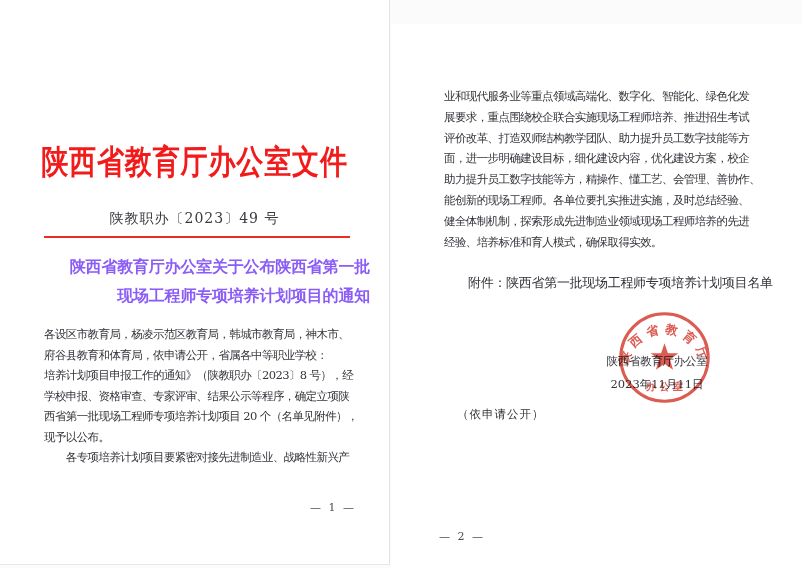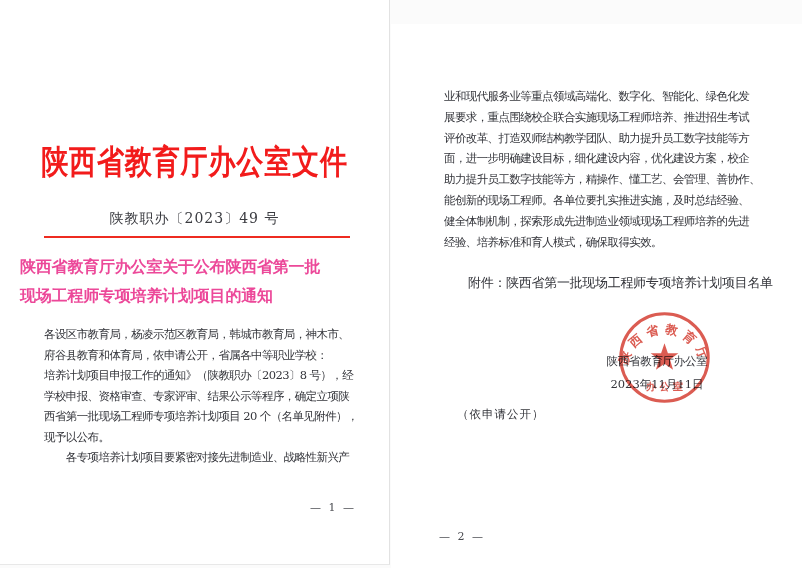--- a/index.html
+++ b/index.html
@@ -36,22 +36,22 @@
     position: absolute; left: 0; top: 210px; width: 100%;
     text-align: center;
     font-size: 14px; color: #3a3b40; letter-spacing: 1px;
   }
   .red-rule {
     position: absolute; left: 44px; top: 236px; width: 306px; height: 2px;
     background: #ee2b20;
   }
   .doc-title {
     position: absolute; left: 20px; top: 252px; width: 350px;
-    text-align: left;
-    font-size: 16px; font-weight: bold; color: #ec4899;
+    text-align: right;
+    font-size: 16px; font-weight: bold; color: #8b5cf6;
     line-height: 29px; letter-spacing: -0.2px;
   }
   .body-block {
     position: absolute;
     font-size: 11.5px; letter-spacing: -0.6px;
     color: #33343a;
   }
   .body-block .bline {
     height: 20.5px; line-height: 20.5px;
     white-space: pre;

